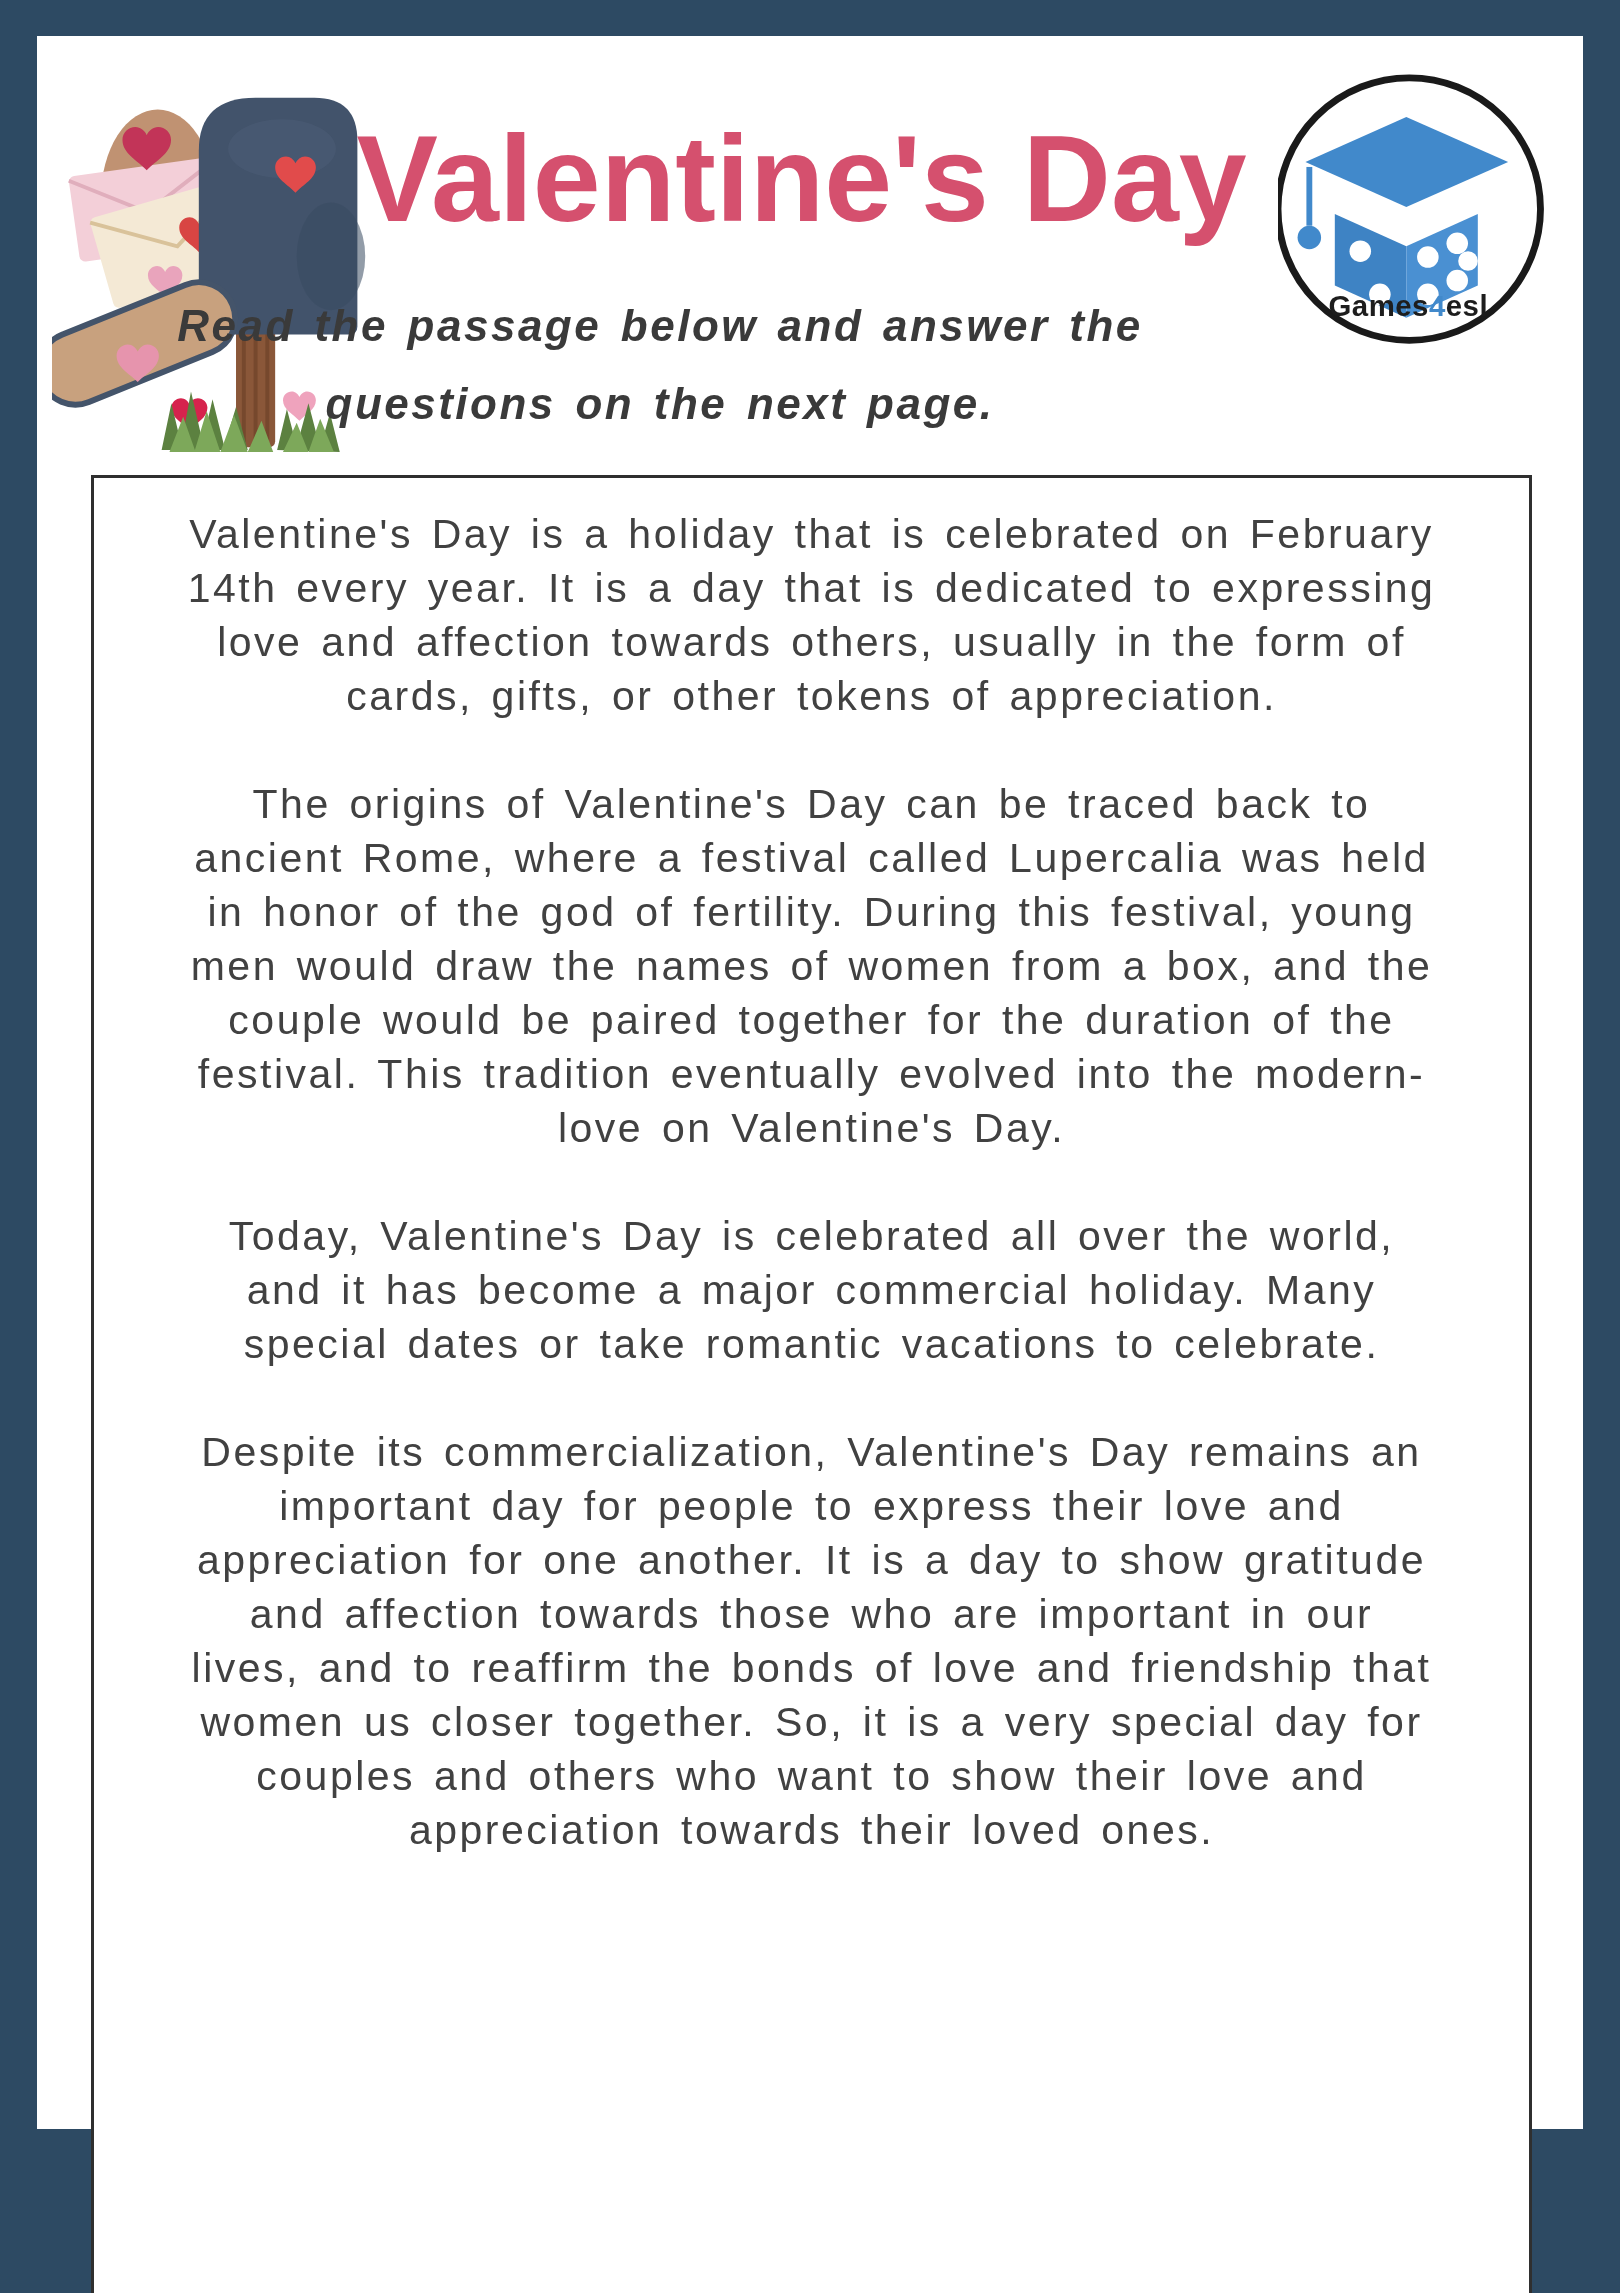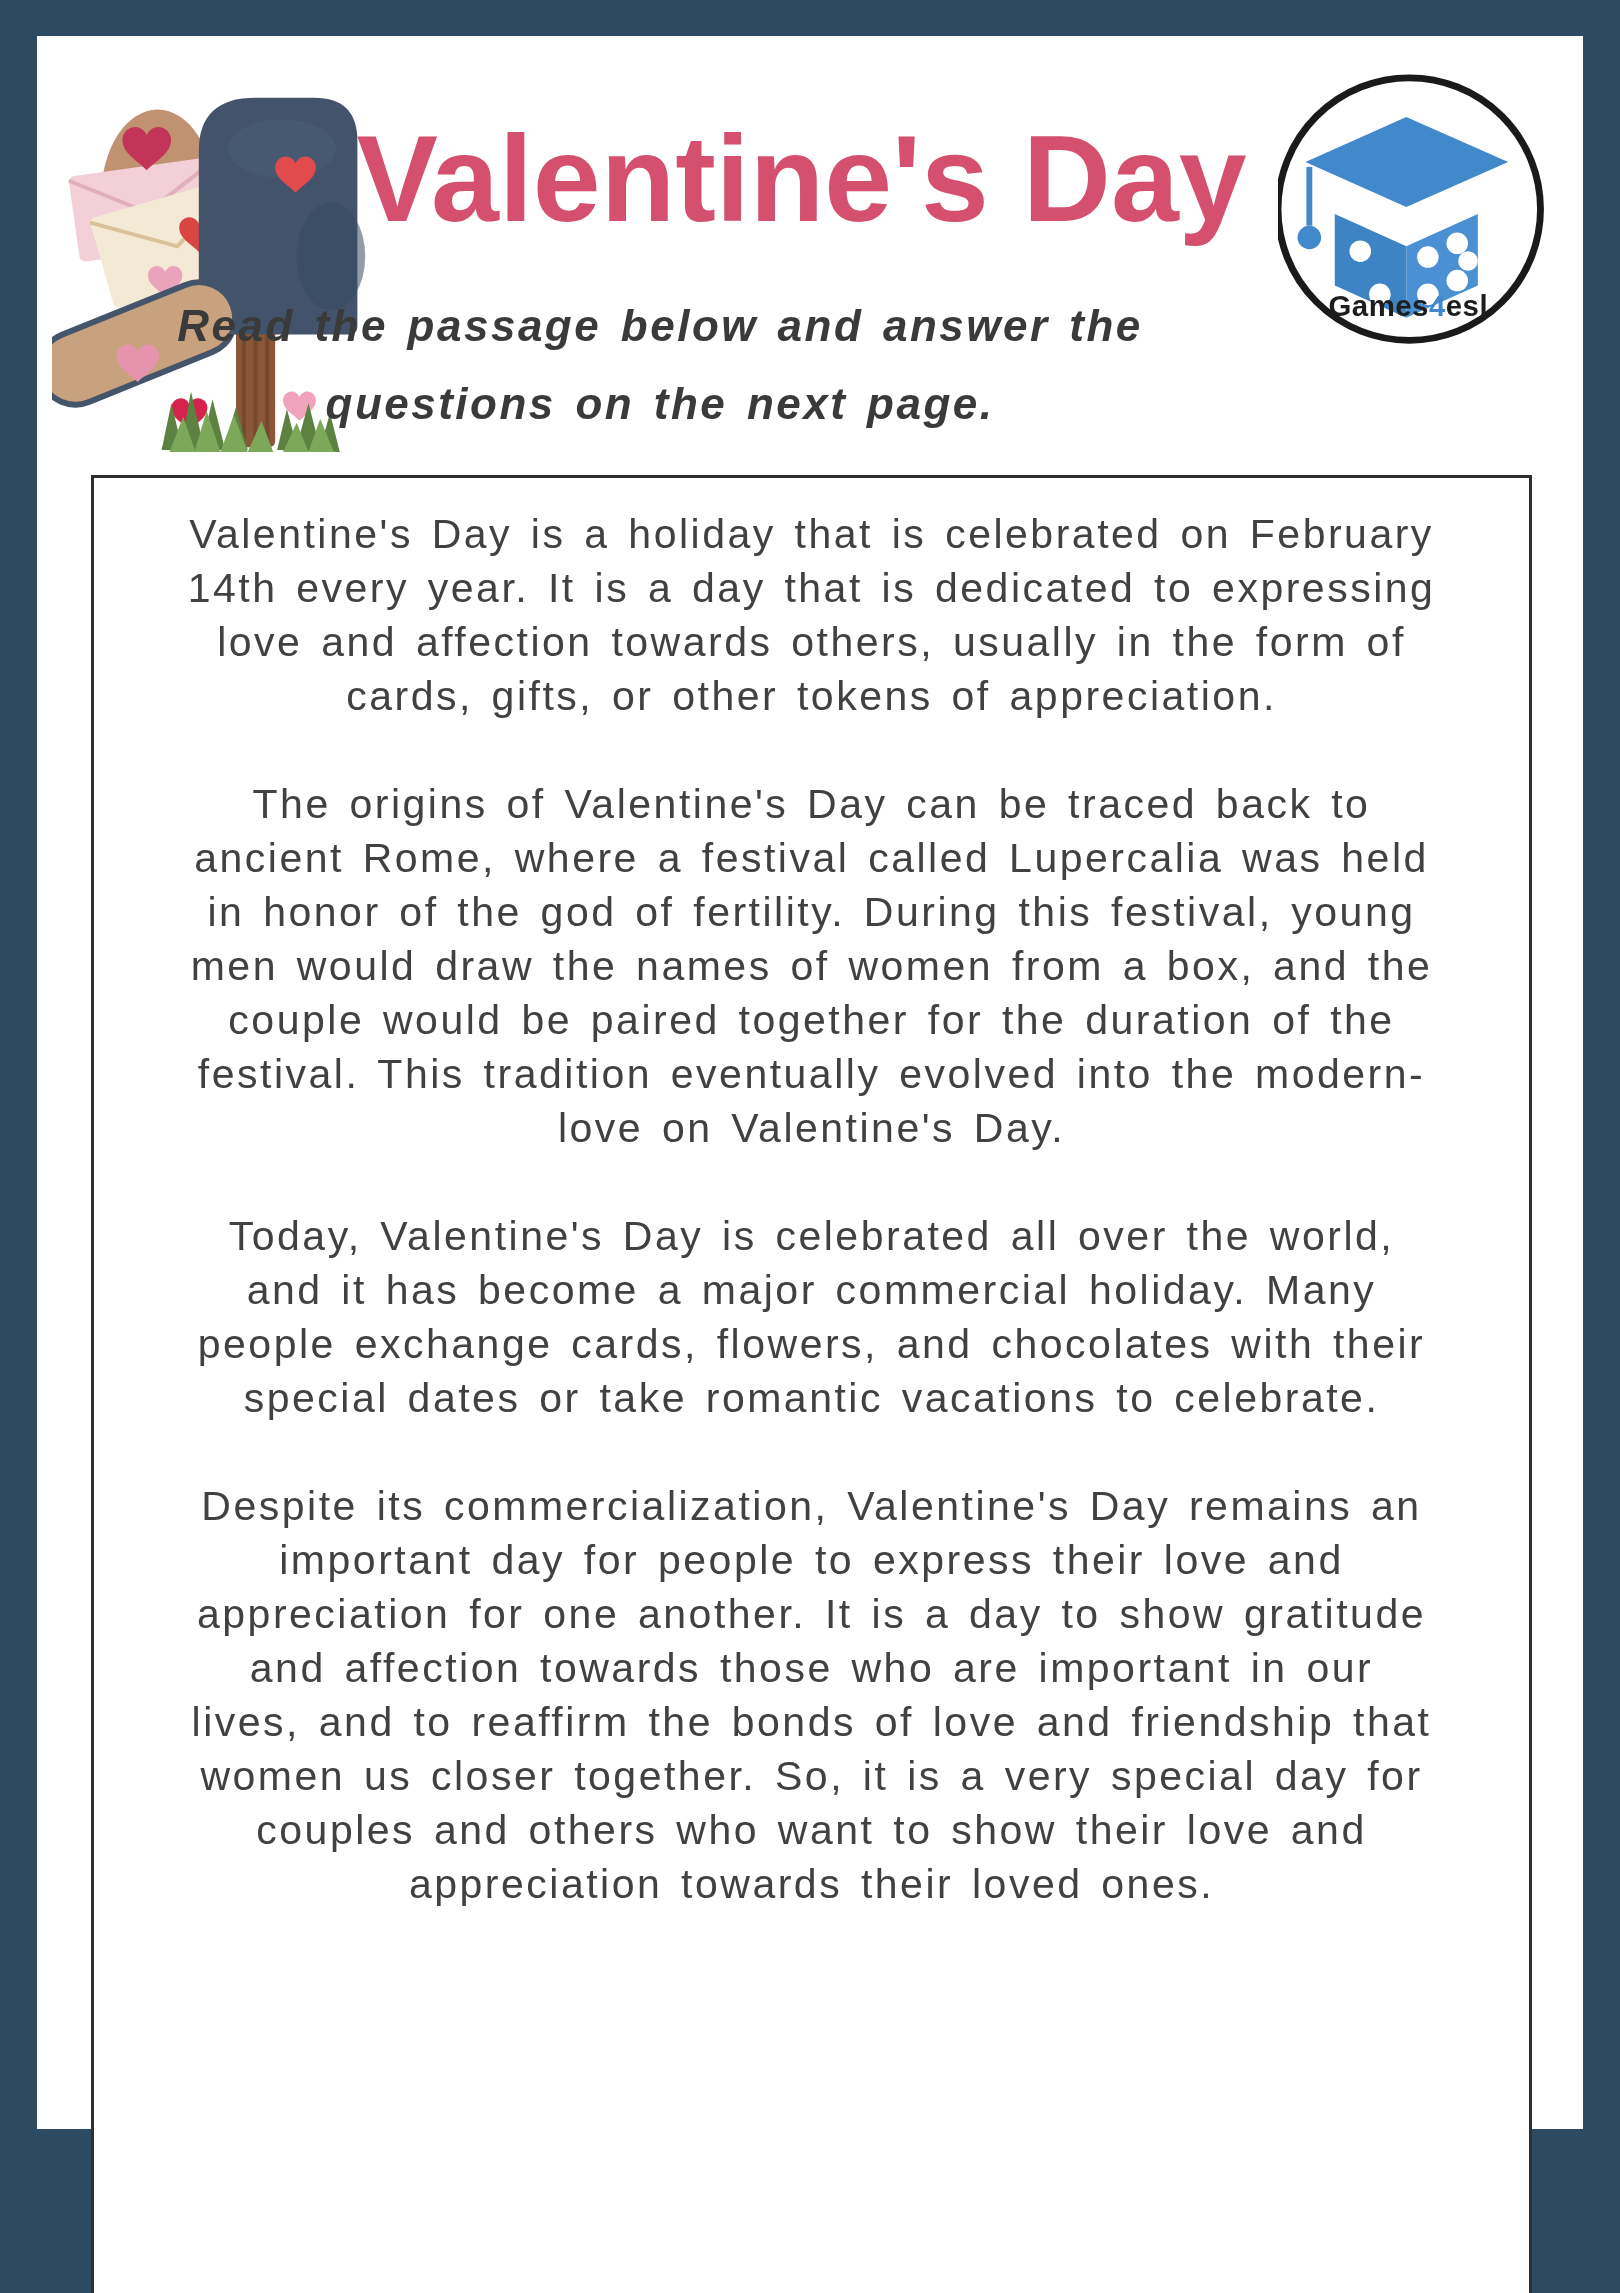--- a/index.html
+++ b/index.html
@@ -124,21 +124,20 @@
             <div class="passage-line">ancient Rome, where a festival called Lupercalia was held</div>
             <div class="passage-line">in honor of the god of fertility. During this festival, young</div>
             <div class="passage-line">men would draw the names of women from a box, and the</div>
             <div class="passage-line">couple would be paired together for the duration of the</div>
             <div class="passage-line">festival. This tradition eventually evolved into the modern-</div>
             <div class="passage-line">love on Valentine's Day.</div>
           </div>
           <div class="passage-para">
             <div class="passage-line">Today, Valentine's Day is celebrated all over the world,</div>
             <div class="passage-line">and it has become a major commercial holiday. Many</div>
-            <div class="passage-line">people exchange cards, flowers, and chocolates with their</div>
             <div class="passage-line">special dates or take romantic vacations to celebrate.</div>
           </div>
           <div class="passage-para">
             <div class="passage-line">Despite its commercialization, Valentine's Day remains an</div>
             <div class="passage-line">important day for people to express their love and</div>
             <div class="passage-line">appreciation for one another. It is a day to show gratitude</div>
             <div class="passage-line">and affection towards those who are important in our</div>
             <div class="passage-line">lives, and to reaffirm the bonds of love and friendship that</div>
             <div class="passage-line">women us closer together. So, it is a very special day for</div>
             <div class="passage-line">couples and others who want to show their love and</div>

